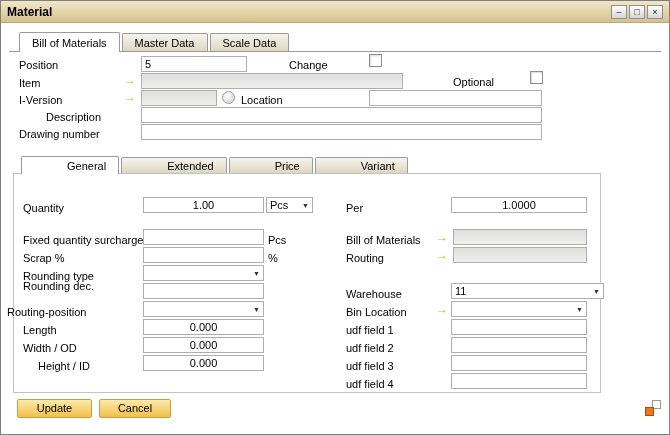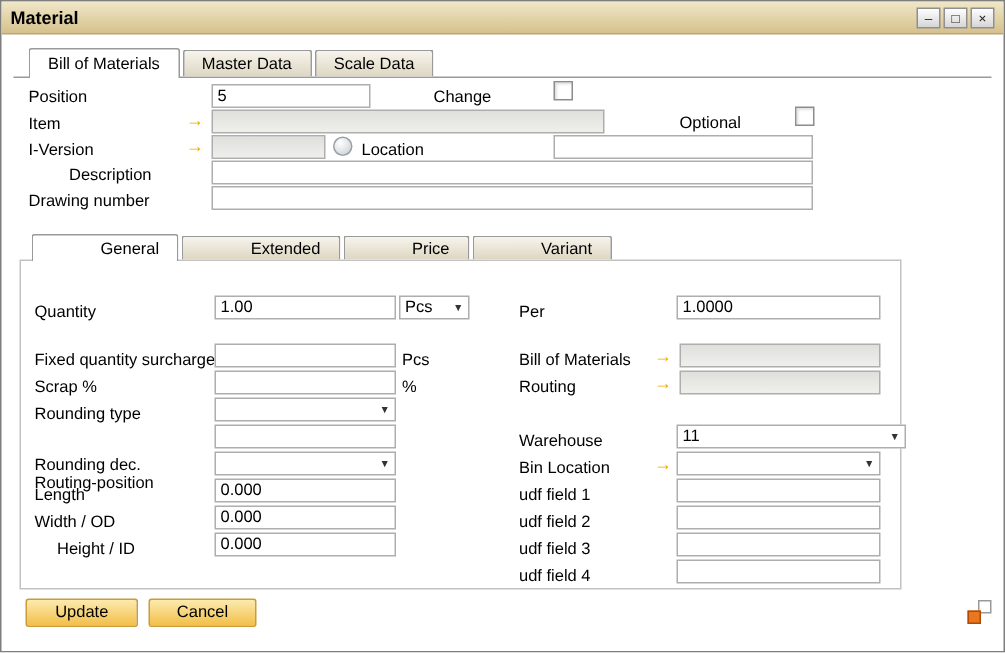--- a/index.html
+++ b/index.html
@@ -26,21 +26,21 @@
          border-radius: 2px 2px 0 0; position: relative; }
   .inner-tabs .tab { height: 16px; line-height: 16px; padding-left: 45px; }
   .tab.active { background: #fff; height: 20px; line-height: 20px; margin-bottom: -1px; z-index: 3; }
   .inner-tabs .tab.active { height: 18px; line-height: 18px; }
 
   
   .lbl { position: absolute; height: 14px; line-height: 14px; white-space: nowrap; }
   .fld { position: absolute; height: 16px; border: 1px solid #aeaeae; background: #fff;
          font-family: inherit; font-size: 11px; padding: 0 3px; color: #000; }
   input.fld { outline: none; }
-  .fld.num { text-align: left; }
+  .fld.num { text-align: center; }
   .fld.dis { background: linear-gradient(#dfdfdc, #efefec); }
   .combo { display: flex; align-items: center; cursor: pointer; }
   .combo .val { flex: 1; overflow: hidden; white-space: nowrap; }
   .combo .caret { font-size: 7px; color: #333; margin-left: 2px; }
   .checkbox { position: absolute; width: 13px; height: 13px; border: 1px solid #8d8d8d; background: #fff;
               box-shadow: inset 1px 1px 2px rgba(0,0,0,.15); cursor: pointer; }
   .link-arrow { position: absolute; width: 14px; height: 14px; color: #f0ab00; font-weight: bold;
                 font-size: 12px; line-height: 13px; text-align: center; cursor: pointer; }
   .badge { position: absolute; width: 13px; height: 13px; border-radius: 50%; border: 1px solid #98a0a8;
            background: radial-gradient(circle at 35% 30%, #ffffff, #c7ccd2); cursor: pointer; }
@@ -74,23 +74,23 @@
   .g-per-l { left: 345px; top: 200px; }   .g-per-i { left: 450px; top: 196px; width: 136px; }
   .g-fix-l { left: 22px; top: 232px; }    .g-fix-i { left: 142px; top: 228px; width: 121px; }
   .g-fix-u { left: 267px; top: 232px; }
   .g-bom-l { left: 345px; top: 232px; }   .g-bom-a { left: 434px; top: 230px; }
   .g-bom-i { left: 452px; top: 228px; width: 134px; }
   .g-scrap-l { left: 22px; top: 250px; }  .g-scrap-i { left: 142px; top: 246px; width: 121px; }
   .g-scrap-u { left: 267px; top: 250px; }
   .g-rout-l { left: 345px; top: 250px; }  .g-rout-a { left: 434px; top: 248px; }
   .g-rout-i { left: 452px; top: 246px; width: 134px; }
   .g-rtype-l { left: 22px; top: 268px; }  .g-rtype-c { left: 142px; top: 264px; width: 121px; }
-  .g-rdec-l { left: 22px; top: 302px; text-align: right; }   .g-rdec-i { left: 142px; top: 282px; width: 121px; }
+  .g-rdec-l { left: 22px; top: 278px; text-align: right; }   .g-rdec-i { left: 142px; top: 282px; width: 121px; }
   .g-wh-l { left: 345px; top: 286px; }    .g-wh-c { left: 450px; top: 282px; width: 153px; }
-  .g-rpos-l { left: 22px; top: 304px; margin-top: 10px; }   .g-rpos-c { left: 142px; top: 300px; width: 121px; }
+  .g-rpos-l { left: 6px; top: 304px; }   .g-rpos-c { left: 142px; top: 300px; width: 121px; }
   .g-bin-l { left: 345px; top: 304px; }   .g-bin-a { left: 434px; top: 302px; }
   .g-bin-c { left: 450px; top: 300px; width: 136px; }
   .g-len-l { left: 22px; top: 322px; }    .g-len-i { left: 142px; top: 318px; width: 121px; }
   .g-udf1-l { left: 345px; top: 322px; }  .g-udf1-i { left: 450px; top: 318px; width: 136px; }
   .g-wid-l { left: 22px; top: 340px; }    .g-wid-i { left: 142px; top: 336px; width: 121px; }
   .g-udf2-l { left: 345px; top: 340px; }  .g-udf2-i { left: 450px; top: 336px; width: 136px; }
   .g-hei-l { left: 37px; top: 358px; }    .g-hei-i { left: 142px; top: 354px; width: 121px; }
   .g-udf3-l { left: 345px; top: 358px; }  .g-udf3-i { left: 450px; top: 354px; width: 136px; }
   .g-udf4-l { left: 345px; top: 376px; }  .g-udf4-i { left: 450px; top: 372px; width: 136px; }
 

